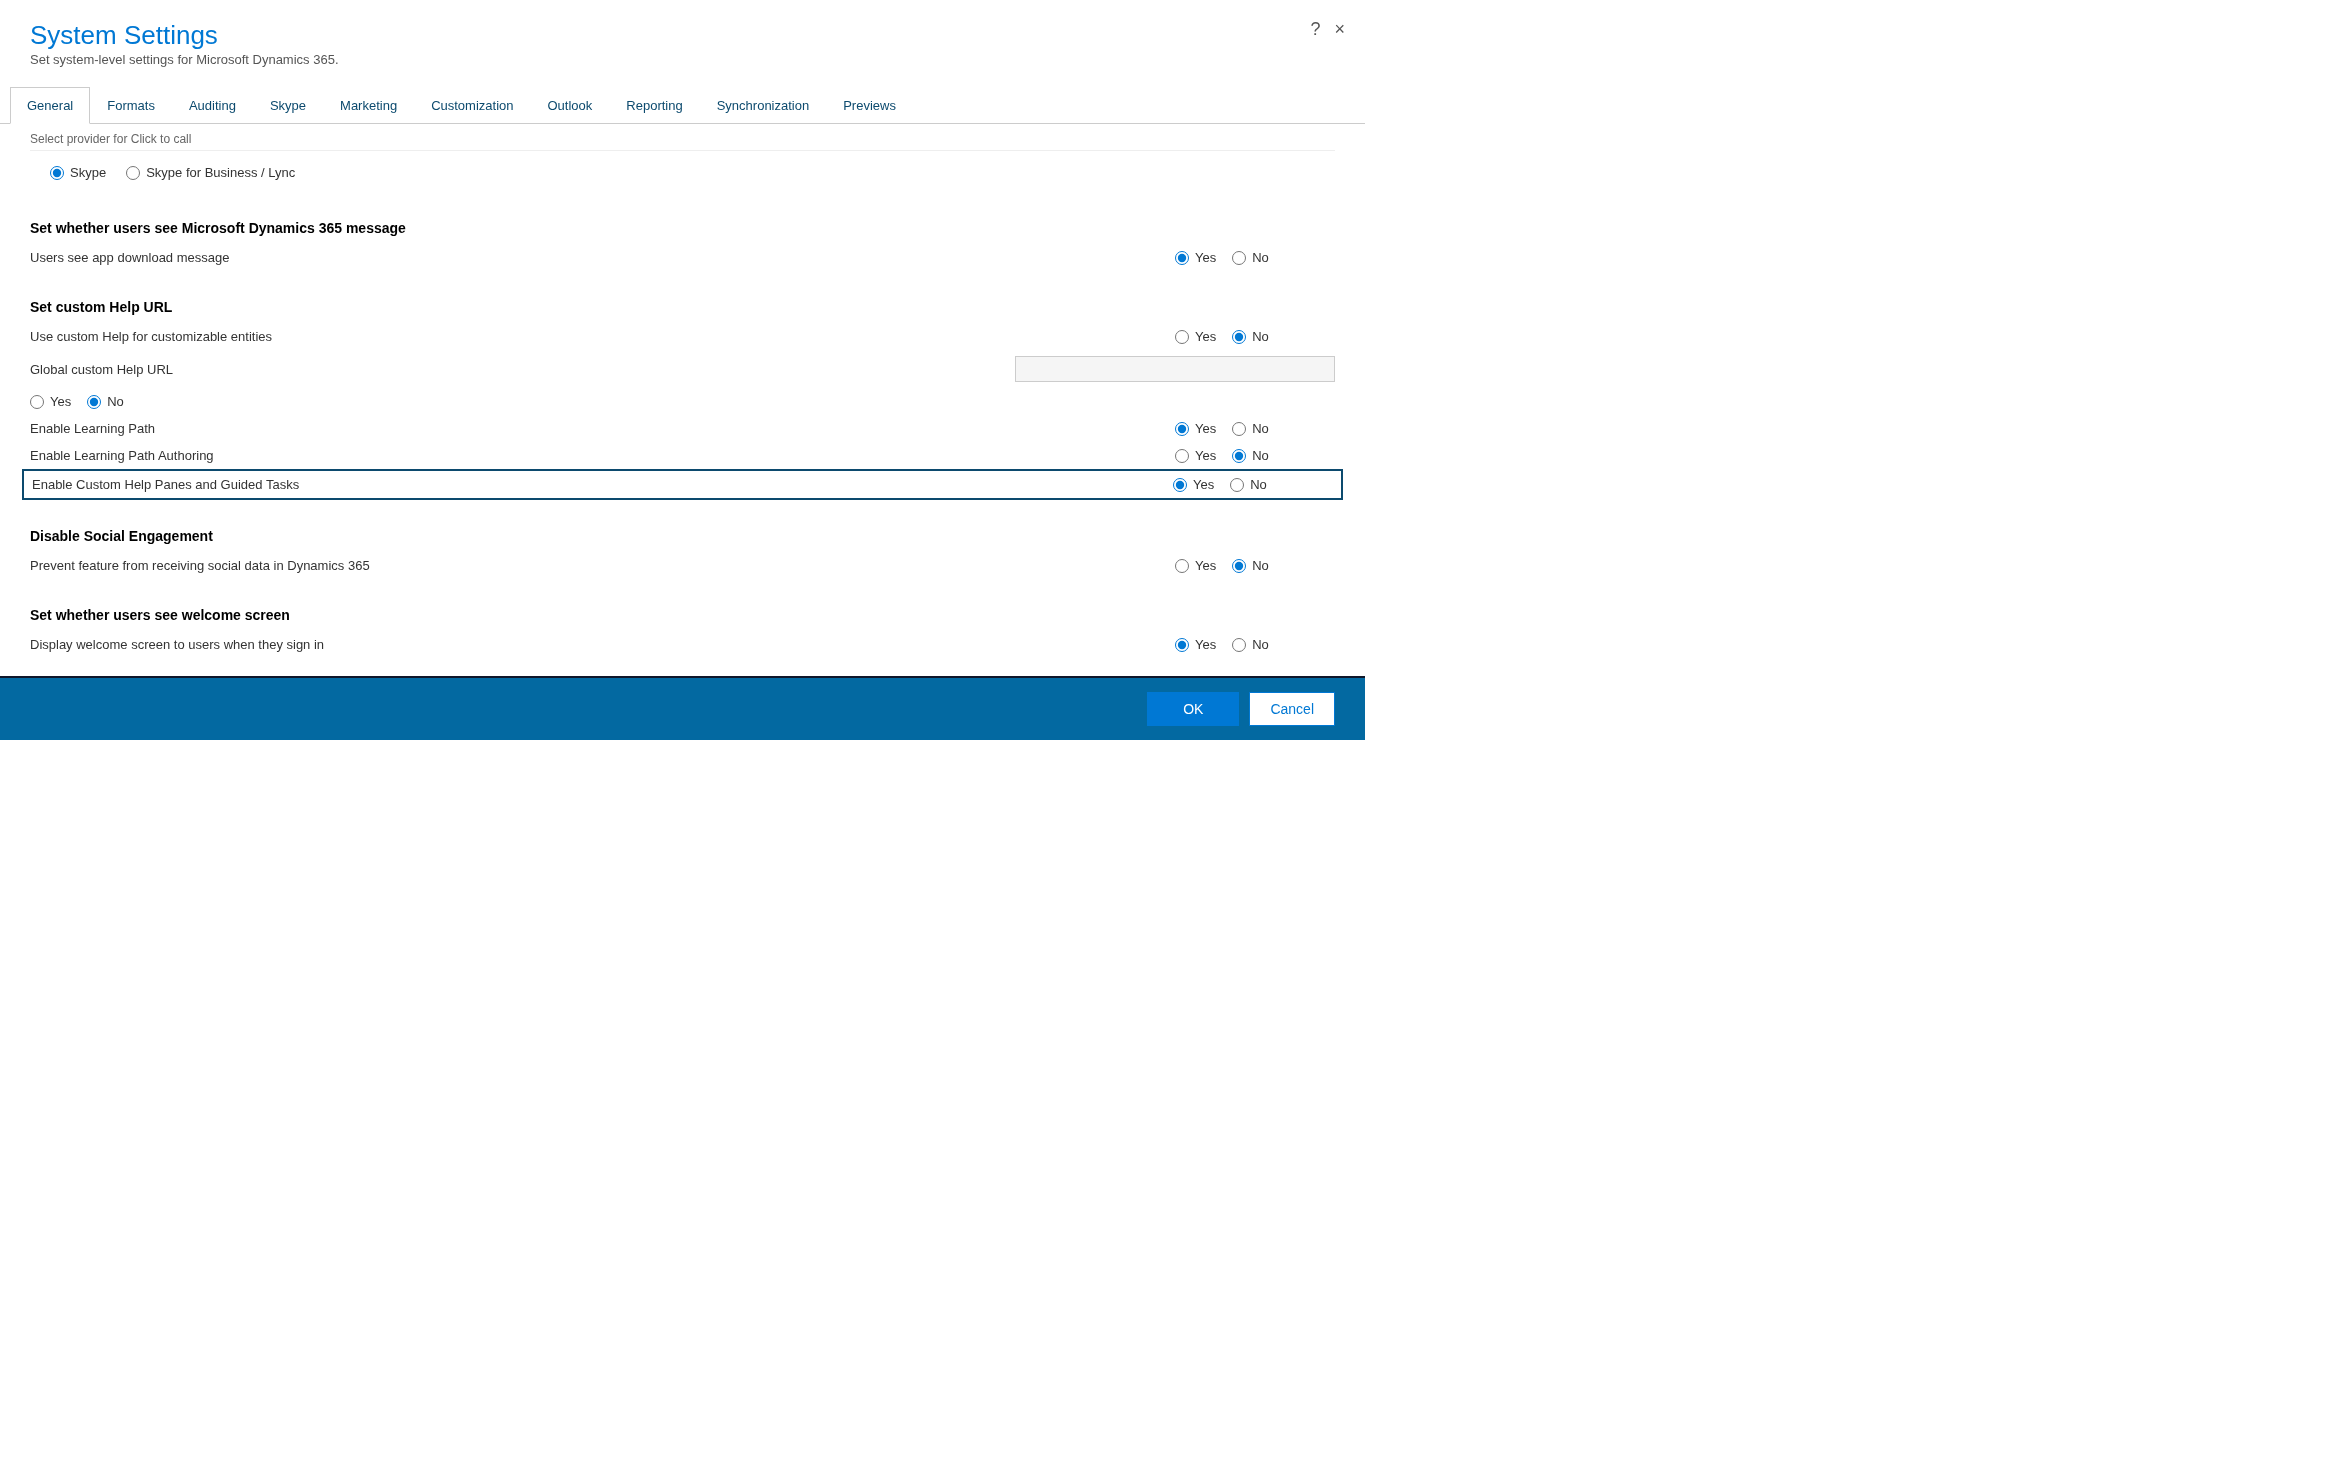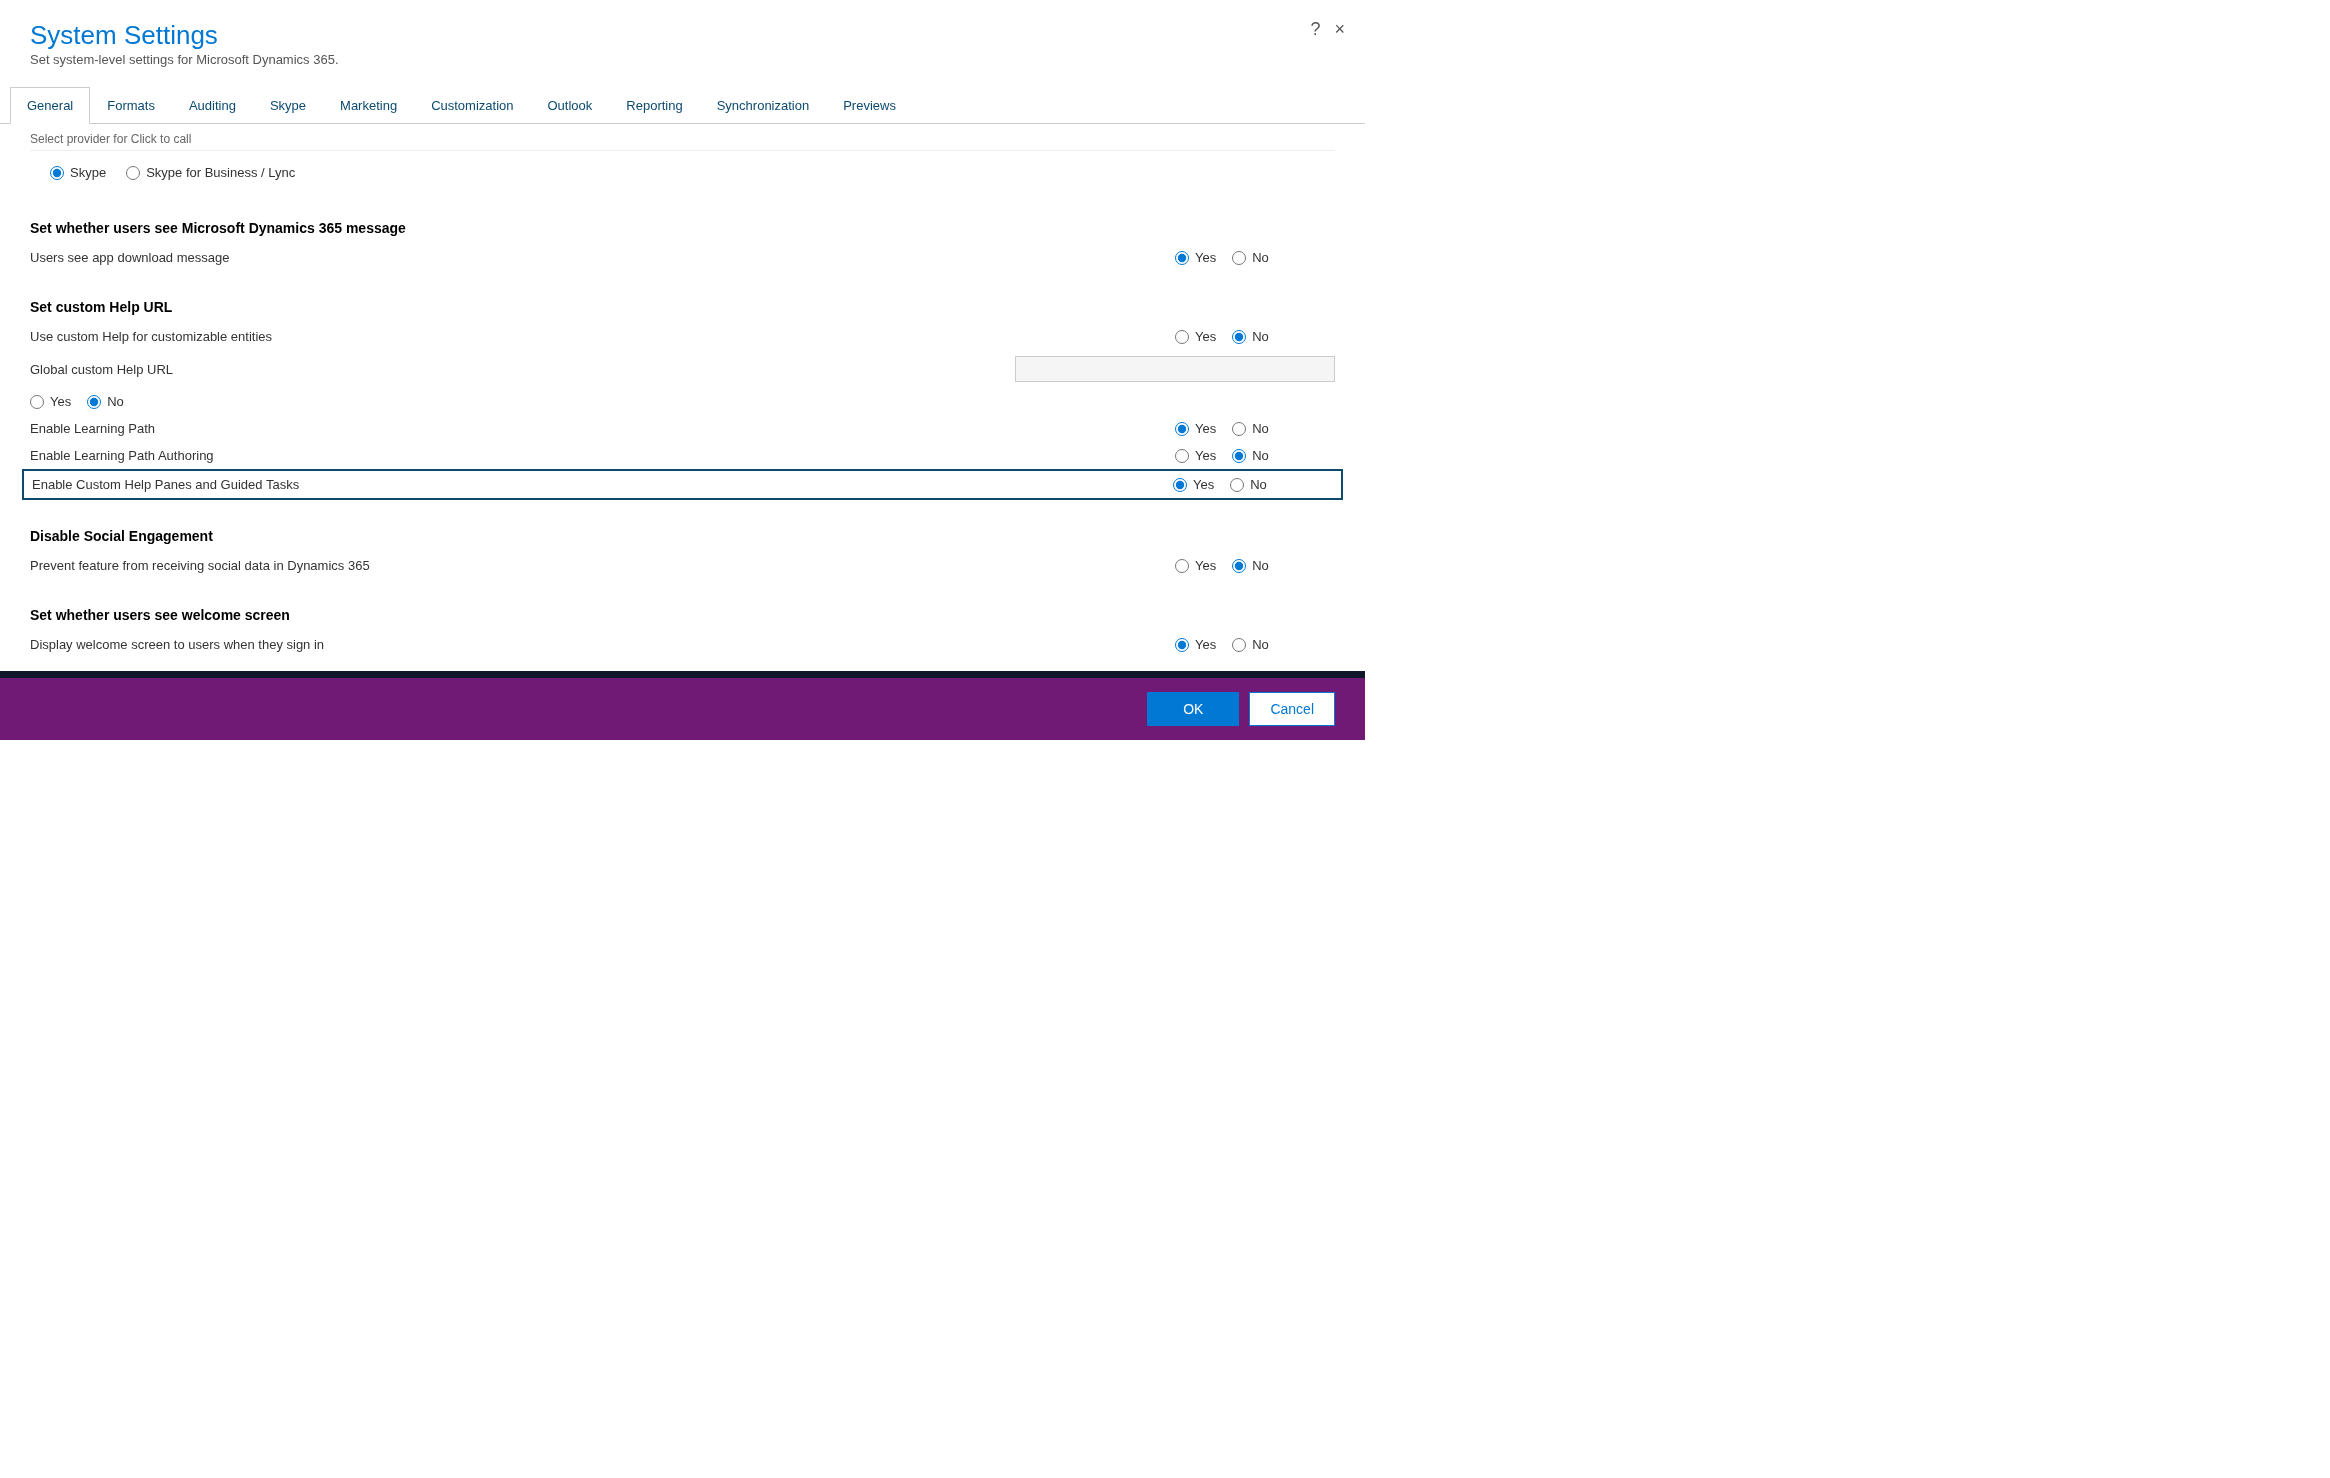--- a/index.html
+++ b/index.html
@@ -137,26 +137,26 @@
     }
     .text-input {
       height: 26px;
       width: 320px;
       border: 1px solid #ccc;
       background: #f5f5f5;
       font-size: 13px;
       padding: 0 6px;
     }
     .dialog-footer {
-      border-top: 7px solid #0f172a;
+      border-top: 2px solid #0f172a;
       padding: 14px 30px;
       display: flex;
       justify-content: flex-end;
       gap: 10px;
-      background: #701a75;
+      background: #0369a1;
     }
     .btn-ok {
       background: #0078d4;
       color: #fff;
       border: none;
       padding: 8px 36px;
       font-size: 14px;
       cursor: pointer;
       min-width: 80px;
     }

